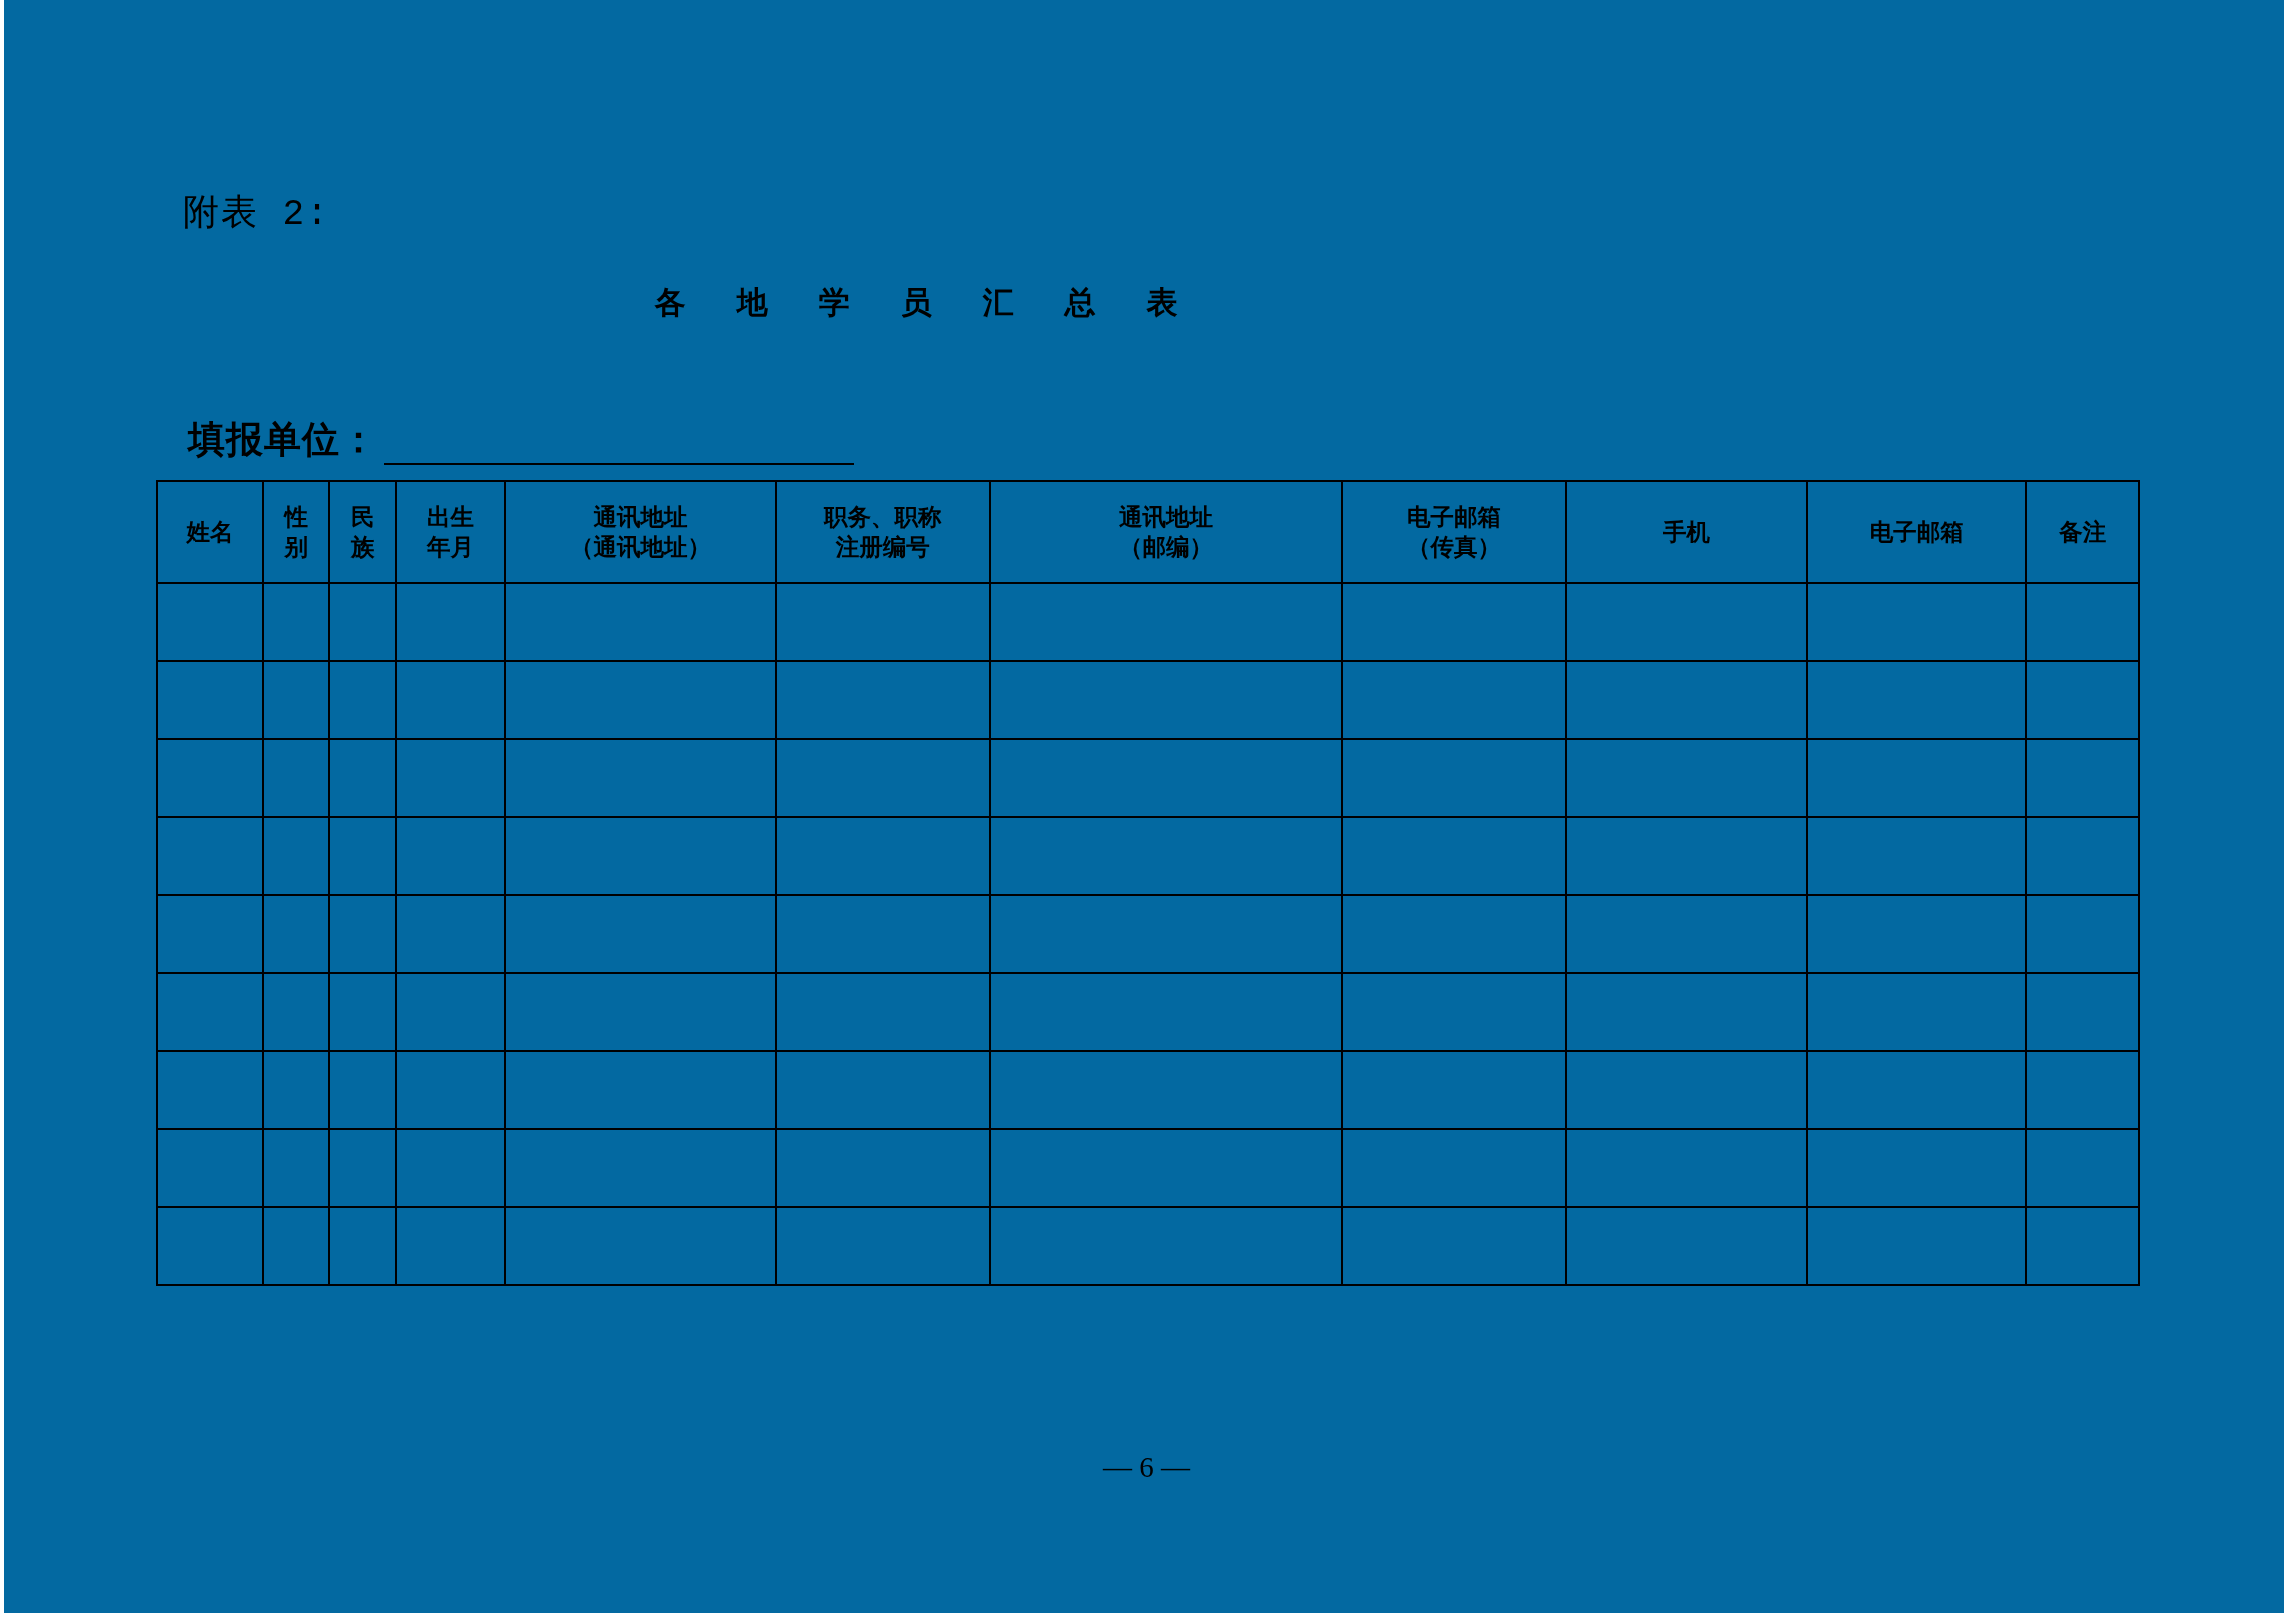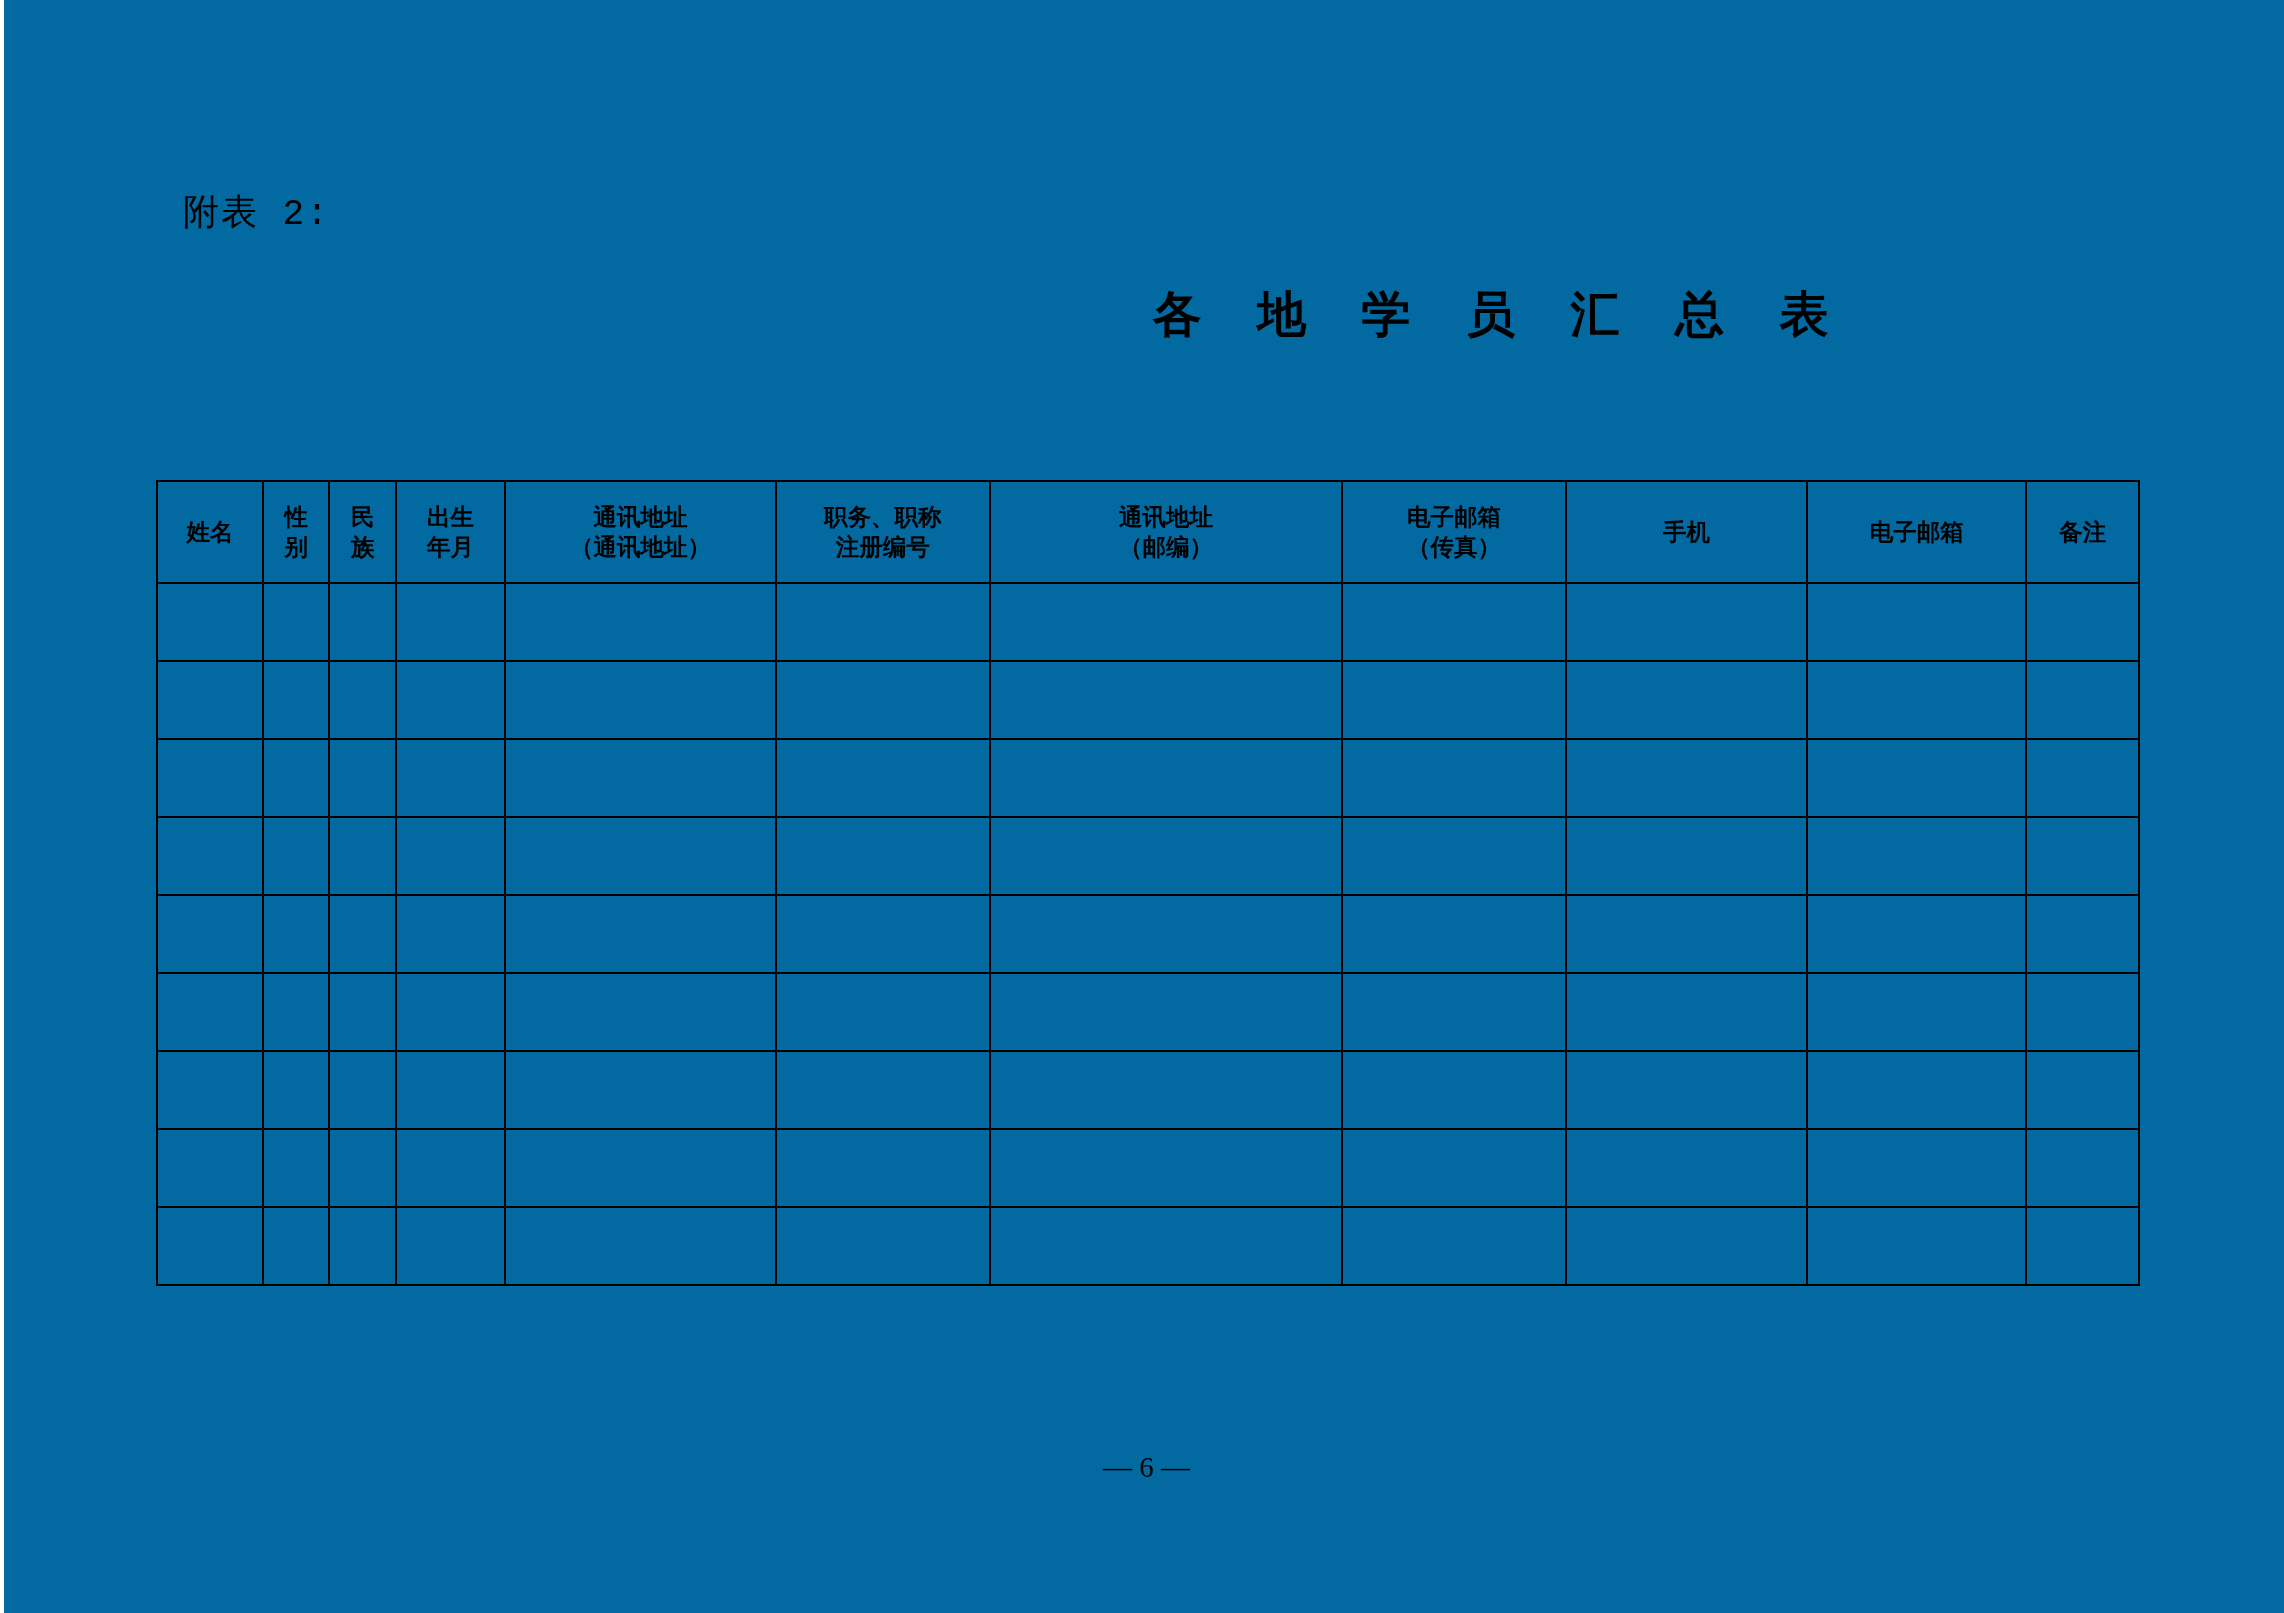--- a/index.html
+++ b/index.html
@@ -29,24 +29,24 @@
     font-family: "Liberation Mono", monospace;
     font-size: 36px;
     letter-spacing: 2px;
     white-space: nowrap;
   }
   .doc-title {
     position: absolute;
     left: 0;
     top: 282px;
     width: 1846px;
-    text-align: right;
+    text-align: center;
     font-family: "Liberation Serif", serif;
     font-weight: bold;
-    font-size: 49px;
+    font-size: 31px;
     letter-spacing: 21.6px;
     white-space: nowrap;
   }
   .doc-subtitle {
     position: absolute;
     left: 0;
     top: 365px;
     width: 2285px;
     text-align: center;
     font-family: "Liberation Sans", sans-serif;
@@ -114,20 +114,24 @@
 </head>
 <body>
 
 <div class="page">
 
   <div class="attachment-label">附表 2:</div>
 
   <div class="doc-title">各 地 学 员 汇 总 表</div>
 
 
+  <div class="filler-row">
+    <span class="filler-label">填报单位：</span>
+    <span class="filler-blank"></span>
+  </div>
 
   <table class="main-table">
     <colgroup>
         <col style="width: 97px;">
         <col style="width: 61px;">
         <col style="width: 61px;">
         <col style="width: 100px;">
         <col style="width: 248px;">
         <col style="width: 196px;">
         <col style="width: 323px;">

